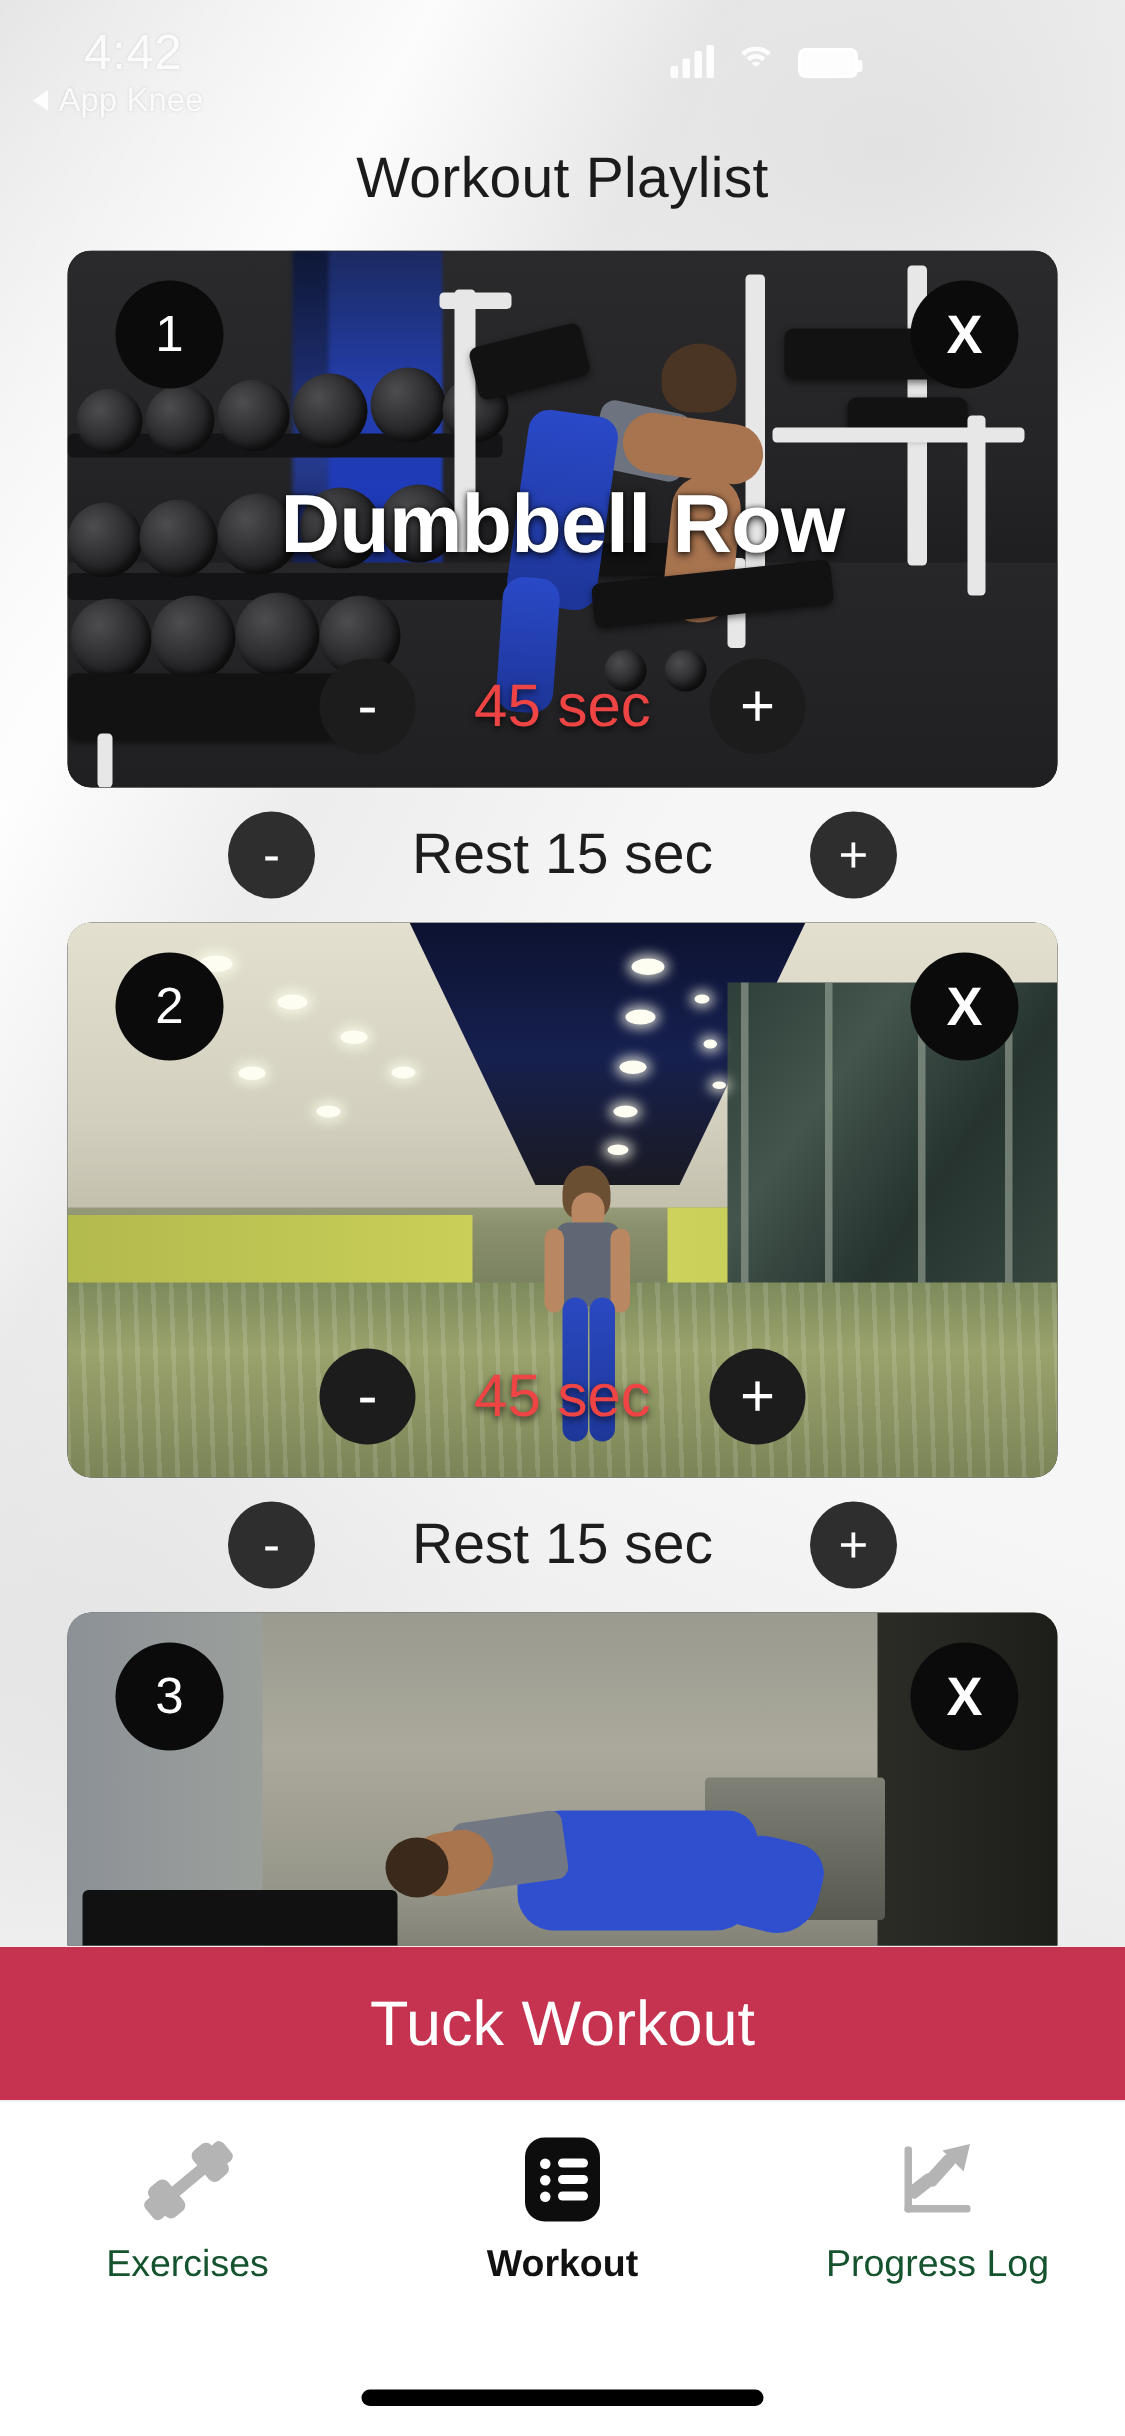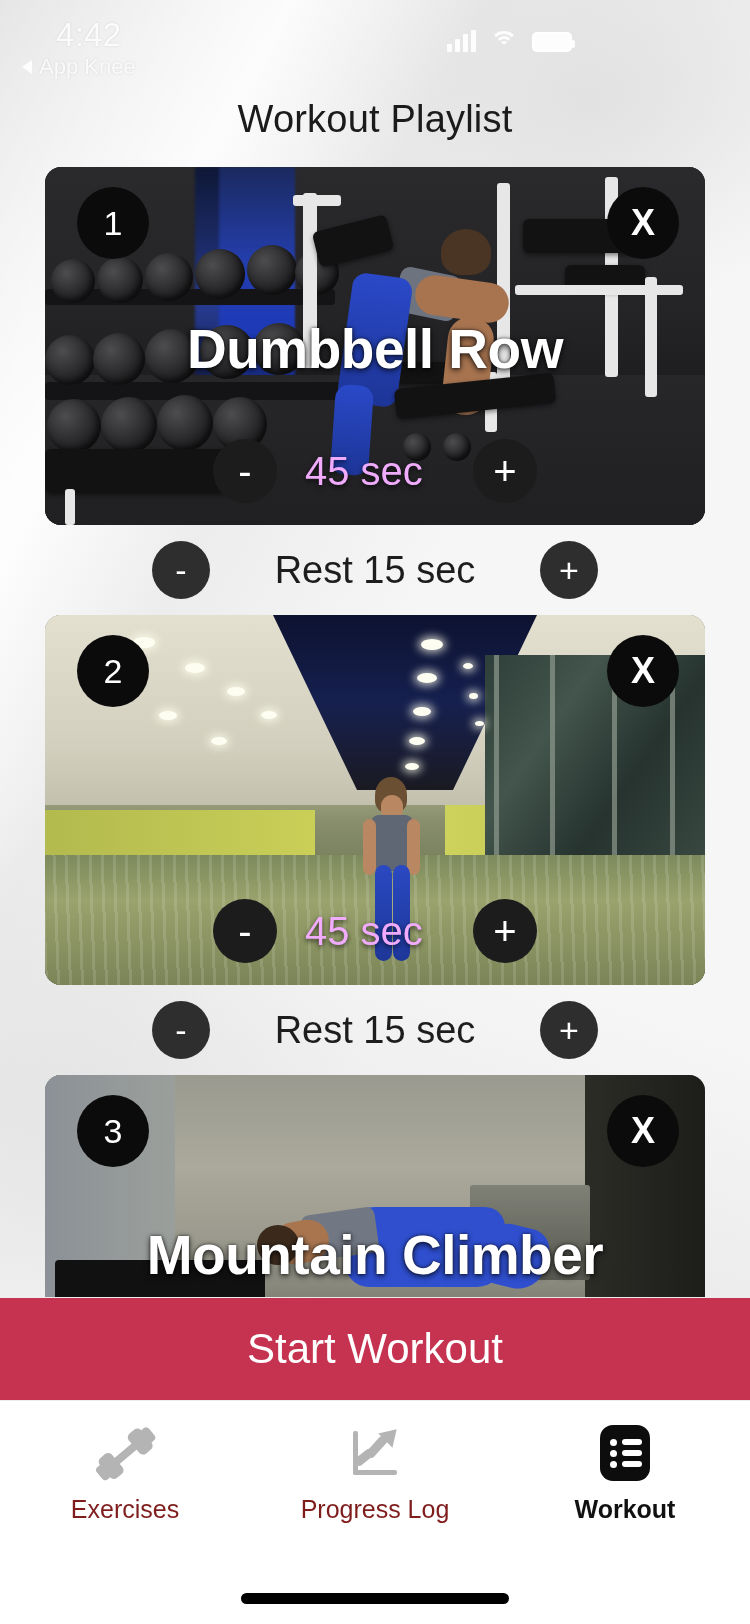--- a/index.html
+++ b/index.html
@@ -262,23 +262,23 @@
   }
   .rbtn {
     width:64px; height:64px; border-radius:50%;
     background:#1c1c1c;
     display:flex; align-items:center; justify-content:center;
     color:#fff; font-size:40px; line-height:1; font-weight:400;
     cursor:pointer; user-select:none;
   }
   .rbtn.sm { width:58px; height:58px; font-size:34px; background:#2e2e2e; }
   .timerval {
-    color:#f0abfc; font-size:40px;
-    font-family:"Liberation Sans Narrow","Liberation Sans", sans-serif;
-    min-width:140px; 
+    color:#ef4444; font-size:40px;
+    font-family:"Liberation Sans Narrow","Liberation Sans", sans-serif;
+    min-width:140px; text-align:center;
     text-shadow:0 2px 5px rgba(0,0,0,.7);
   }
 
   
   .restrow {
     width:660px; margin:0 auto;
     height:90px;
     display:flex; align-items:center; justify-content:center; gap:40px;
   }
   .restlabel {
@@ -305,21 +305,21 @@
     background:#fff; z-index:26;
     border-top:1px solid #ececec;
     display:flex; align-items:flex-start;
   }
   .tab {
     flex:1; padding-top:24px;
     display:flex; flex-direction:column; align-items:center; gap:14px;
     cursor:pointer;
   }
   .tab .tlabel {
-    font-size:25px; color:#7f1d1d;
+    font-size:25px; color:#14532d;
     font-family:"Liberation Sans Narrow","Liberation Sans", sans-serif;
   }
   .tab.active .tlabel { color:#111; font-weight:bold; }
   .ticon { width:56px; height:56px; position:relative; }
 
   
   .ic-dumbbell { transform:rotate(-40deg); }
   .ic-dumbbell .bar { position:absolute; left:14px; top:25px; width:28px; height:8px; background:#b4b4b4; border-radius:2px;}
   .ic-dumbbell .w1 { position:absolute; left:1px; top:16px; width:16px; height:26px; background:#b4b4b4; border-radius:5px;}
   .ic-dumbbell .w2 { position:absolute; right:1px; top:16px; width:16px; height:26px; background:#b4b4b4; border-radius:5px;}
@@ -519,64 +519,63 @@
         <div class="benchbox"></div>
         <div class="fig-body" style="left:300px;top:132px;width:160px;height:80px"></div>
         <div class="fig-top" style="left:258px;top:136px;width:74px;height:46px;transform:rotate(-8deg)"></div>
         <div class="fig-skin" style="left:228px;top:146px;width:56px;height:42px;transform:rotate(-10deg)"></div>
         <div class="fig-hair" style="left:212px;top:150px;width:42px;height:40px"></div>
         <div class="fig-body" style="left:432px;top:150px;width:70px;height:62px;transform:rotate(14deg)"></div>
       </div>
 
       <div class="badge">3</div>
       <div class="closebtn">X</div>
-      <div class="ex-title">Mountain Climber</div>
     </div>
 
   </div>
 
   <div id="start-bar">
-    <span>Start Workout</span>
+    <span>Tuck Workout</span>
   </div>
 
   <div id="tabbar">
 
     <div class="tab">
       <div class="ticon ic-dumbbell">
         <span class="bar"></span>
           <span class="w1"></span>
           <span class="w2"></span>
         <span class="c1p"></span>
           <span class="c2p"></span>
       </div>
       <div class="tlabel">Exercises</div>
-    </div>
-
-    <div class="tab">
-      <div class="ticon ic-chart">
-        <span class="axis-v"></span>
-          <span class="axis-h"></span>
-        <span class="seg s1"></span>
-          <span class="seg s2"></span>
-        <span class="arrow"></span>
-      </div>
-      <div class="tlabel">Progress Log</div>
     </div>
 
     <div class="tab active">
       <div class="ticon">
         <div class="ic-list">
           <span class="dot d1"></span>
             <span class="ln l1"></span>
           <span class="dot d2"></span>
             <span class="ln l2"></span>
           <span class="dot d3"></span>
             <span class="ln l3"></span>
         </div>
       </div>
       <div class="tlabel">Workout</div>
     </div>
 
+    <div class="tab">
+      <div class="ticon ic-chart">
+        <span class="axis-v"></span>
+          <span class="axis-h"></span>
+        <span class="seg s1"></span>
+          <span class="seg s2"></span>
+        <span class="arrow"></span>
+      </div>
+      <div class="tlabel">Progress Log</div>
+    </div>
+
 
   </div>
 
   <div id="home-ind"></div>
 </div>
 
 </body></html>

